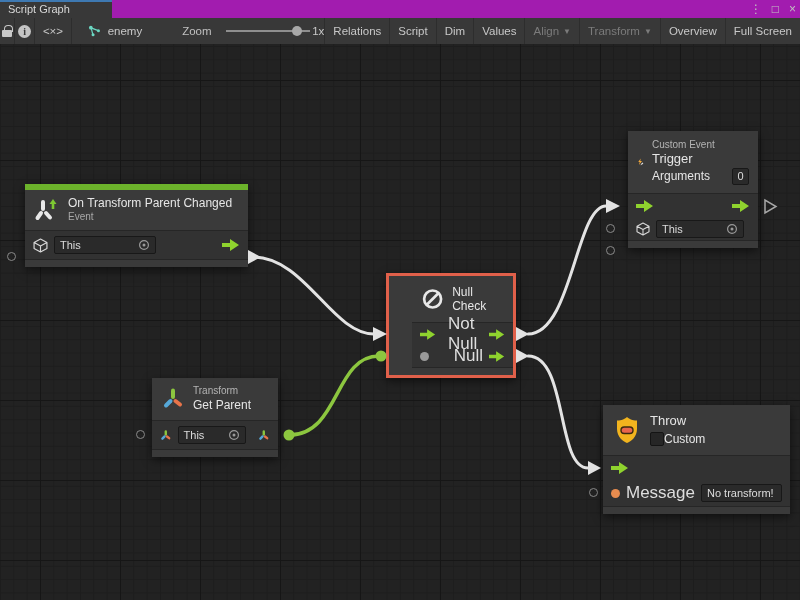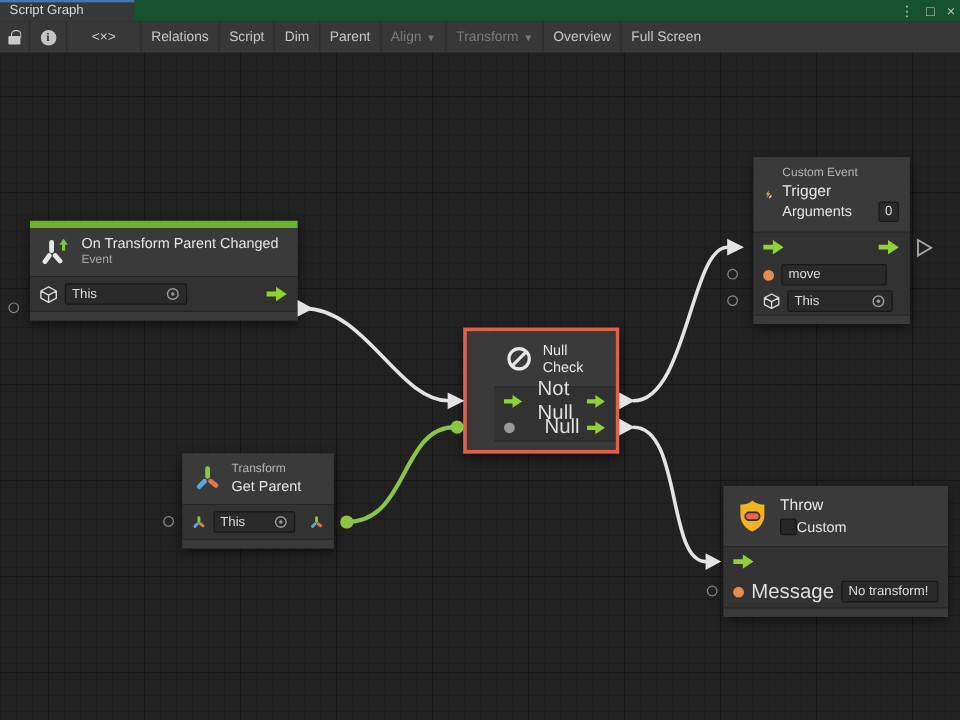--- a/index.html
+++ b/index.html
@@ -1,21 +1,21 @@
 <!DOCTYPE html>
 <html><head>
 <meta charset="utf-8">
 <style>
   * { box-sizing: border-box; margin: 0; padding: 0; }
   html,body { width:800px; height:600px; overflow:hidden; background:#191919;
     font-family:"Liberation Sans", sans-serif; }
   .window { position:relative; width:800px; height:600px; background:#191919; }
 
   
-  .tabbar { position:absolute; left:0; top:0; width:800px; height:18px; background:#14532d; }
+  .tabbar { position:absolute; left:0; top:0; width:800px; height:18px; background:#a21caf; }
   .tab { position:absolute; left:0; top:0; width:112px; height:18px; background:#383838;
     border-top:2px solid #3E79B2; color:#d8d8d8; font-size:11px; line-height:15px; padding-left:8px; }
   .win-controls { position:absolute; right:4px; top:0; height:18px; display:flex; gap:10px;
     align-items:center; color:#c0c0c0; font-size:12px; }
   .win-controls span { cursor:default; }
 
   
   .toolbar { position:absolute; left:0; top:18px; width:800px; height:26px; background:#383838;
     display:flex; align-items:stretch; color:#c8c8c8; font-size:11.5px; overflow:hidden; }
   .tseg { display:flex; align-items:center; justify-content:center; border-right:1px solid #2d2d2d; }
@@ -119,31 +119,46 @@
   <div class="toolbar">
     <div class="tseg lockseg">
       <div class="lock-body"></div>
     </div>
     <div class="tseg infoseg">
       <div class="info-circle">i</div>
     </div>
     <div class="tseg codeseg">
       <span>&lt;×&gt;</span>
     </div>
+    <div class="tseg graphseg">
+      <svg width="15" height="14" viewBox="0 0 15 14">
+        <path d="M3.5 3.5 L11.5 6.5 M3.5 3.5 L5.5 11" stroke="#6bd8c3" stroke-width="1.4" fill="none"></path>
+        <circle cx="3.2" cy="3.2" r="2.1" fill="#6bd8c3"></circle>
+        <circle cx="11.8" cy="6.8" r="1.7" fill="#6bd8c3"></circle>
+        <circle cx="5.7" cy="11.2" r="1.7" fill="#6bd8c3"></circle>
+      </svg>
+      <span>enemy</span>
+      <span class="zoom-label">Zoom</span>
+      <div class="slider">
+        <div class="track"></div>
+        <div class="knob"></div>
+      </div>
+      <span class="zoom-val">1x</span>
+    </div>
     <div class="tbtn">
       <span>Relations</span>
     </div>
     <div class="tbtn">
       <span>Script</span>
     </div>
     <div class="tbtn">
       <span>Dim</span>
     </div>
     <div class="tbtn">
-      <span>Parent</span>
+      <span>Values</span>
     </div>
     <div class="tbtn disabled">
       <span>Align</span>
       <span class="caret">▼</span>
     </div>
     <div class="tbtn disabled">
       <span>Transform</span>
       <span class="caret">▼</span>
     </div>
     <div class="tbtn">
@@ -291,26 +306,20 @@
       <div class="body">
         <div class="row row1">
           <svg class="garrow" width="18" height="12" viewBox="0 0 18 12">
             <path d="M0 4 h8 v-4 l9 6 -9 6 v-4 h-8 z" fill="#8fd32e"></path>
           </svg>
           <span class="spacer"></span>
           <svg class="garrow" width="18" height="12" viewBox="0 0 18 12">
             <path d="M0 4 h8 v-4 l9 6 -9 6 v-4 h-8 z" fill="#8fd32e"></path>
           </svg>
         </div>
-        <div class="row row2">
-          <span class="dot orange"></span>
-          <div class="field" style="width:88px;">
-            <span>move</span>
-          </div>
-        </div>
         <div class="row row3">
           <svg width="14" height="14" viewBox="0 0 14 14">
             <path d="M7 1 L13 4.2 V9.8 L7 13 L1 9.8 V4.2 Z M1 4.2 L7 7.4 L13 4.2 M7 7.4 V13" stroke="#d8d8d8" stroke-width="1.1" fill="none" stroke-linejoin="round"></path>
           </svg>
           <div class="field" style="width:88px;">
             <span>This</span>
             <span class="spacer"></span>
             <svg width="12" height="12" viewBox="0 0 12 12">
               <circle cx="6" cy="6" r="4.4" stroke="#9a9a9a" stroke-width="1.2" fill="none"></circle>
               <circle cx="6" cy="6" r="1.5" fill="#9a9a9a"></circle>

